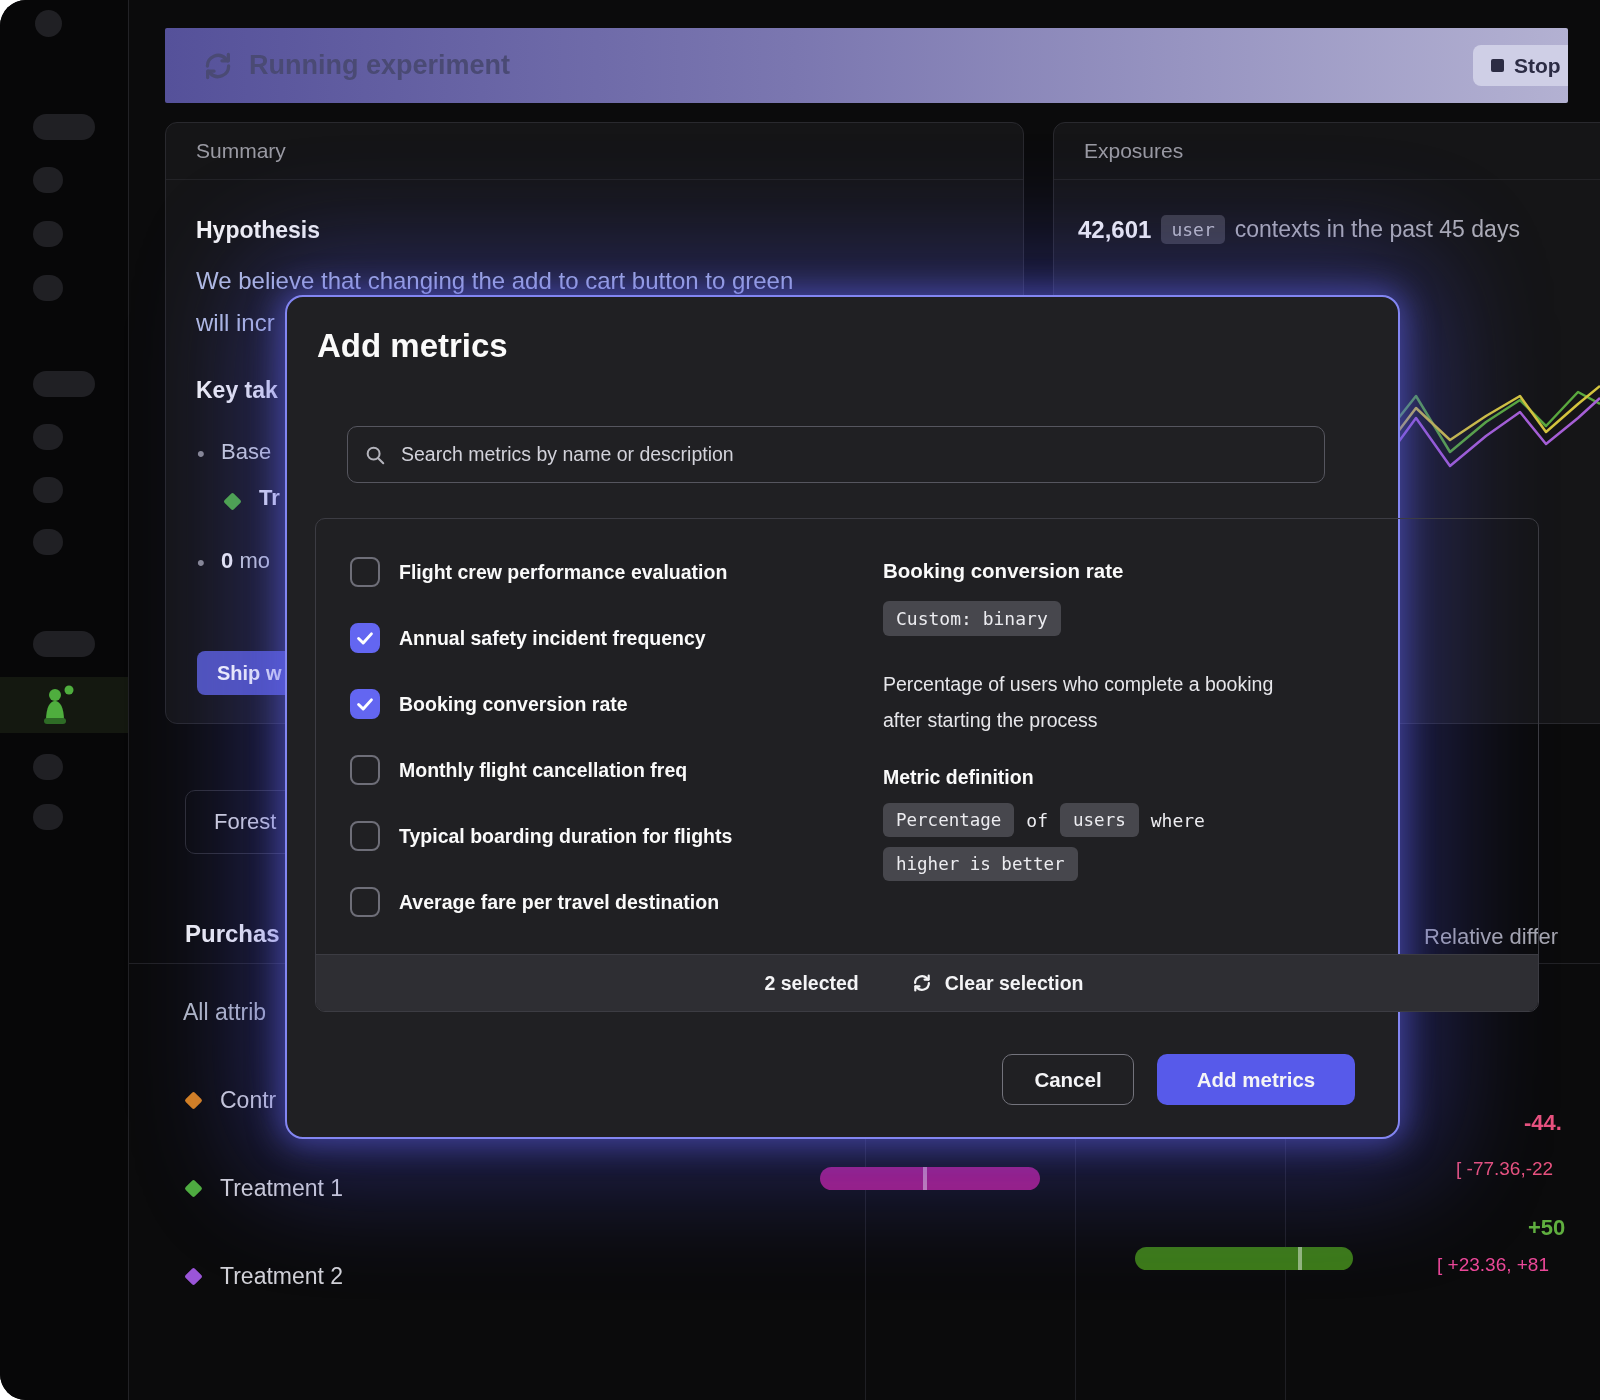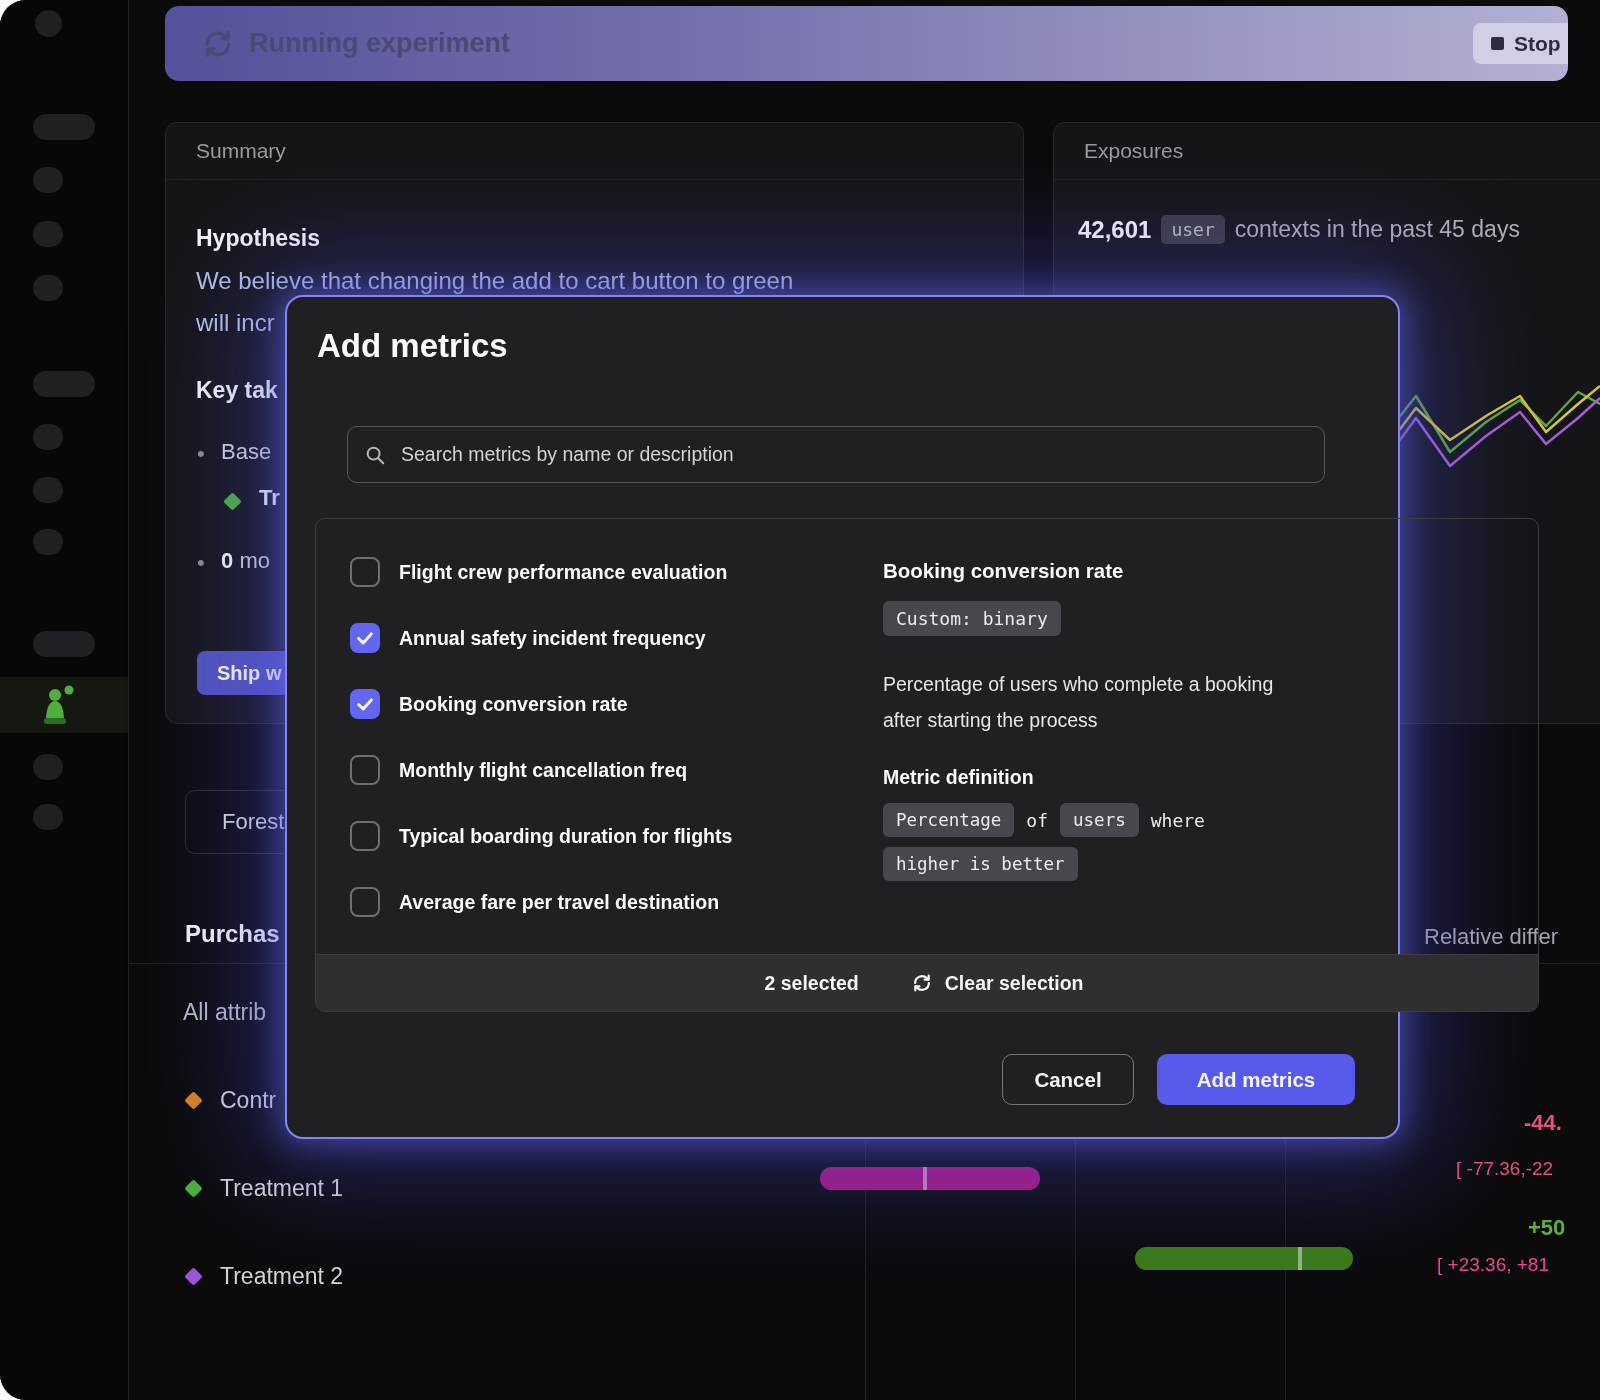--- a/index.html
+++ b/index.html
@@ -5,21 +5,21 @@
   html,body{margin:0;padding:0;background:#ffffff;}
   body{width:1600px;height:1400px;position:relative;overflow:hidden;
        font-family:"Liberation Sans","DejaVu Sans",sans-serif;-webkit-font-smoothing:antialiased;}
   #app{position:absolute;inset:0;background:#0b0b0c;border-radius:26px 0 0 26px;overflow:hidden;}
   .abs{position:absolute;}
   
   .sidebar{left:0;top:0;width:128px;height:1400px;background:#070708;border-right:1px solid #222226;}
   .pill{position:absolute;left:33px;height:26px;border-radius:13px;background:#202024;}
   .side-active{position:absolute;left:0;top:677px;width:128px;height:56px;background:#141810;}
   
-  .banner{left:165px;top:6px;width:1403px;height:75px;border-radius:14px;overflow:hidden;
+  .banner{left:165px;top:28px;width:1403px;height:75px;border-radius:2px;overflow:hidden;
           background:linear-gradient(90deg,#55519a 0%,#7b77b0 45%,#b3b1d2 100%);
           display:flex;align-items:center;color:#4a4a74;}
   .banner-title{margin-left:14px;font-size:27px;font-weight:600;}
   .stop-btn{position:absolute;left:1308px;top:17px;height:41px;padding:0 18px;background:#cfcfe6;
             border-radius:8px;display:flex;align-items:center;gap:10px;color:#2c2c44;
             font-size:21px;font-weight:700;white-space:nowrap;}
   .stop-square{width:13px;height:13px;background:#2c2c44;border-radius:2px;}
   
   .card{background:#151517;border:1px solid #29292e;border-radius:12px;}
   .card-header{height:56px;display:flex;align-items:center;padding:0 30px;border-bottom:1px solid #232327;
@@ -114,21 +114,21 @@
     <div class="stop-btn">
       <span class="stop-square"></span>
       <span>Stop</span>
     </div>
   </div>
 
   <div class="abs card" style="left:165px;top:122px;width:857px;height:600px;">
     <div class="card-header">
       <span>Summary</span>
     </div>
-    <div class="abs" style="left:30px;top:94px;font-size:23px;font-weight:700;color:#f4f4f6;margin-top:8px;">Hypothesis</div>
+    <div class="abs" style="left:30px;top:94px;font-size:23px;font-weight:700;color:#f4f4f6;">Hypothesis</div>
     <div class="abs" style="left:30px;top:144px;font-size:24px;color:#b5bfe4;">We believe that changing the add to cart button to green</div>
     <div class="abs" style="left:30px;top:186px;font-size:24px;color:#b5bfe4;">will incr</div>
     <div class="abs" style="left:30px;top:254px;font-size:23px;font-weight:700;color:#f4f4f6;">Key tak</div>
     <div class="abs" style="left:31px;top:318px;font-size:22px;color:#8b8b93;">•</div>
     <div class="abs" style="left:55px;top:316px;font-size:22px;color:#cfd3db;">Base</div>
     <div class="diamond" style="left: 60px; top: 372px; background: rgb(79, 174, 62);"></div>
     <div class="abs" style="left:93px;top:362px;font-size:22px;font-weight:700;color:#f4f4f6;">Tr</div>
     <div class="abs" style="left:31px;top:427px;font-size:22px;color:#8b8b93;">•</div>
     <div class="abs" style="left:55px;top:425px;font-size:22px;color:#cfd3db;">
       <b style="color:#f4f4f6;">0</b>
@@ -148,21 +148,21 @@
       <span class="small-chip">user</span>
       <span style="font-size:23px;color:#adadb6;">contexts in the past 45 days</span>
     </div>
   </div>
   <svg id="exposure-chart" class="abs" style="left:1378px;top:374px;" width="222" height="112" viewBox="0 0 222 112">
       <polyline points="0,70 38,22 72,78 108,48 142,26 168,52 200,18 222,30" fill="none" stroke="#5aa83e" stroke-width="2.5" stroke-linejoin="round"></polyline>
       <polyline points="0,84 38,34 72,66 108,42 142,22 168,58 200,30 222,12" fill="none" stroke="#d4c43e" stroke-width="2.5" stroke-linejoin="round"></polyline>
       <polyline points="0,96 38,44 72,92 108,62 142,38 168,70 200,44 222,24" fill="none" stroke="#a65fd6" stroke-width="2.5" stroke-linejoin="round"></polyline>
     </svg>
 
-  <div class="abs" style="left:185px;top:790px;width:132px;height:64px;border:1px solid #2e2e34;border-radius:10px;display:flex;align-items:center;padding-left:36px;font-size:22px;color:#d6d6dc;box-sizing:border-box;">
+  <div class="abs" style="left:185px;top:790px;width:132px;height:64px;border:1px solid #2e2e34;border-radius:10px;display:flex;align-items:center;padding-left:28px;font-size:22px;color:#d6d6dc;box-sizing:border-box;">
     <span>Forest</span>
   </div>
   <div class="abs" style="left:185px;top:920px;font-size:24px;font-weight:700;color:#f2f2f4;">Purchas</div>
   <div class="abs" style="left:1424px;top:924px;font-size:22px;color:#a6a6b0;white-space:nowrap;">Relative differ</div>
   <div class="abs" style="left:128px;top:963px;width:1472px;height:1px;background:#222226;"></div>
   <div class="abs" style="left:183px;top:999px;font-size:23px;color:#b4bac6;">All attrib</div>
 
   <div class="gridline" style="left:865px;"></div>
   <div class="gridline" style="left:1075px;"></div>
   <div class="gridline" style="left:1285px;"></div>

